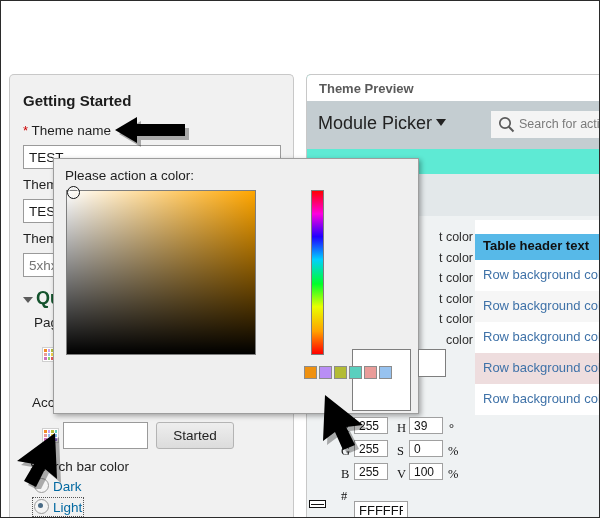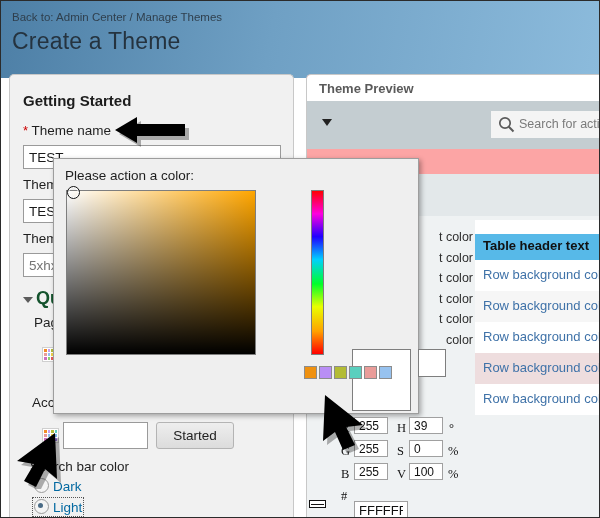--- a/index.html
+++ b/index.html
@@ -71,21 +71,21 @@
   }
   .radio.on{background:#f4f4f4;position:relative;}
   .radio.on::after{
     content:"";position:absolute;left:3px;top:3px;width:5px;height:5px;
     border-radius:50%;background:#4a6b86;
   }
   .focus-ring{outline:1px dotted #555;outline-offset:1px;}
   
   .right-card{
     position:absolute;left:305px;top:73px;width:295px;height:445px;
-    background:#fca5a5;border:1px solid #c8c8c8;border-right:none;border-bottom:none;
+    background:#5eead4;border:1px solid #c8c8c8;border-right:none;border-bottom:none;
     border-radius:5px 0 0 0;box-sizing:border-box;overflow:hidden;
   }
   .tab-bar{position:absolute;left:0;top:0;width:100%;height:26px;background:#ffffff;}
   .tab-lbl{position:absolute;left:12px;top:6px;font-size:13px;color:#5a5a5a;font-weight:bold;}
   .prev-top{
     position:absolute;left:0;top:26px;width:100%;height:48px;background:#c4cdd1;
   }
   .mod-pick{position:absolute;left:11px;top:12px;font-size:18px;color:#222;white-space:nowrap;}
   .mod-caret{display:inline-block;width:0;height:0;
     border-left:5px solid transparent;border-right:5px solid transparent;
@@ -164,24 +164,20 @@
     position:absolute;width:13px;height:13px;border:1px solid #8c8c8c;box-sizing:border-box;
   }
   
   .arrow{position:absolute;pointer-events:none;}
 </style>
 </head>
 <body>
 
 <div class="app">
 
-  <div class="hdr">
-    <div class="hdr-back">Back to: Admin Center / Manage Themes</div>
-    <div class="hdr-title">Create a Theme</div>
-  </div>
 
   <div class="left-card">
 
     <div class="sec-title">Getting Started</div>
 
     <div class="lbl" style="left:13px;top:48px;">
       <span class="req-star">*</span>
       <span>Theme name</span>
     </div>
     <input class="tinput" style="left: 13px; top: 70px; width: 258px; height: 24px;" value="TEST">
@@ -240,21 +236,21 @@
     </div>
   </div>
 
   <div class="right-card">
     <div class="tab-bar">
       <div class="tab-lbl">Theme Preview</div>
     </div>
 
     <div class="prev-top">
       <div class="mod-pick">
-        <span class="mod-caret"></span>
+        <span>Module Picker</span><span class="mod-caret"></span>
       </div>
       <div class="search-box">
         <span class="srch-ico">
           <svg width="17" height="17" viewBox="0 0 17 17">
             <circle cx="7" cy="7" r="5.2" fill="none" stroke="#5b5b5b" stroke-width="1.7"></circle>
             <line x1="10.8" y1="10.8" x2="15.5" y2="15.5" stroke="#5b5b5b" stroke-width="2"></line>
           </svg>
         </span>
         <span class="srch-txt">Search for action</span>
       </div>

